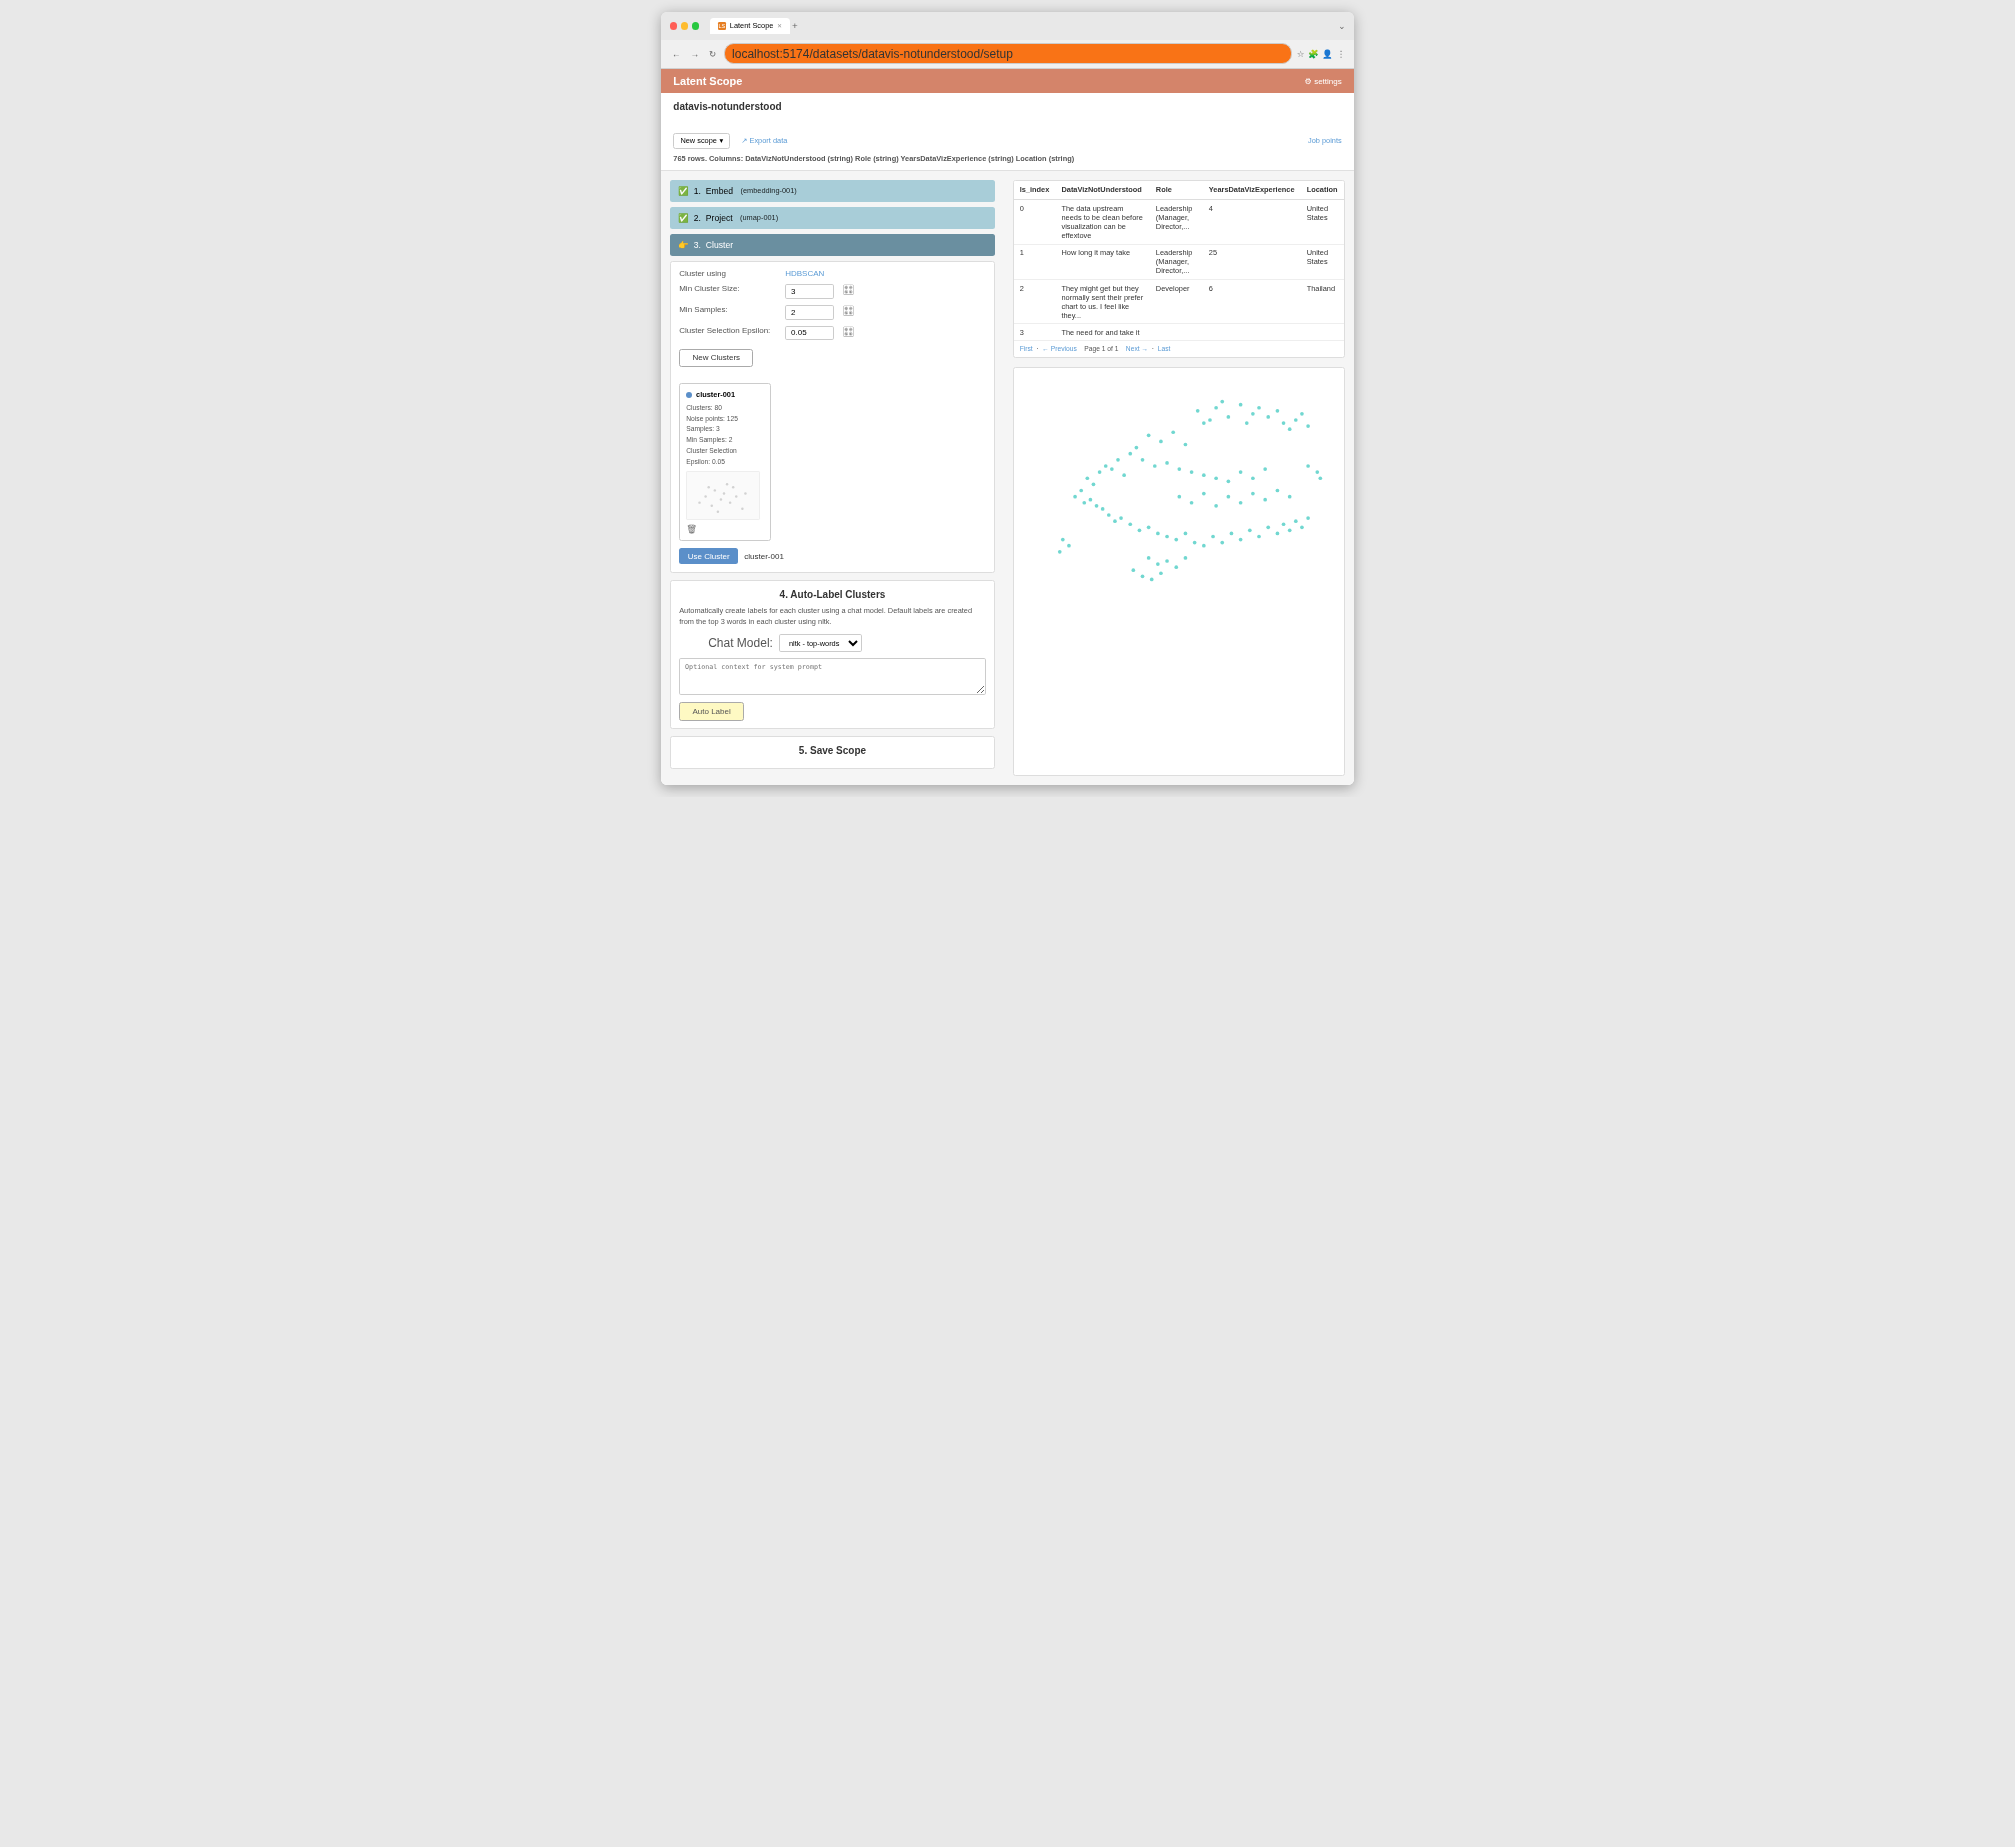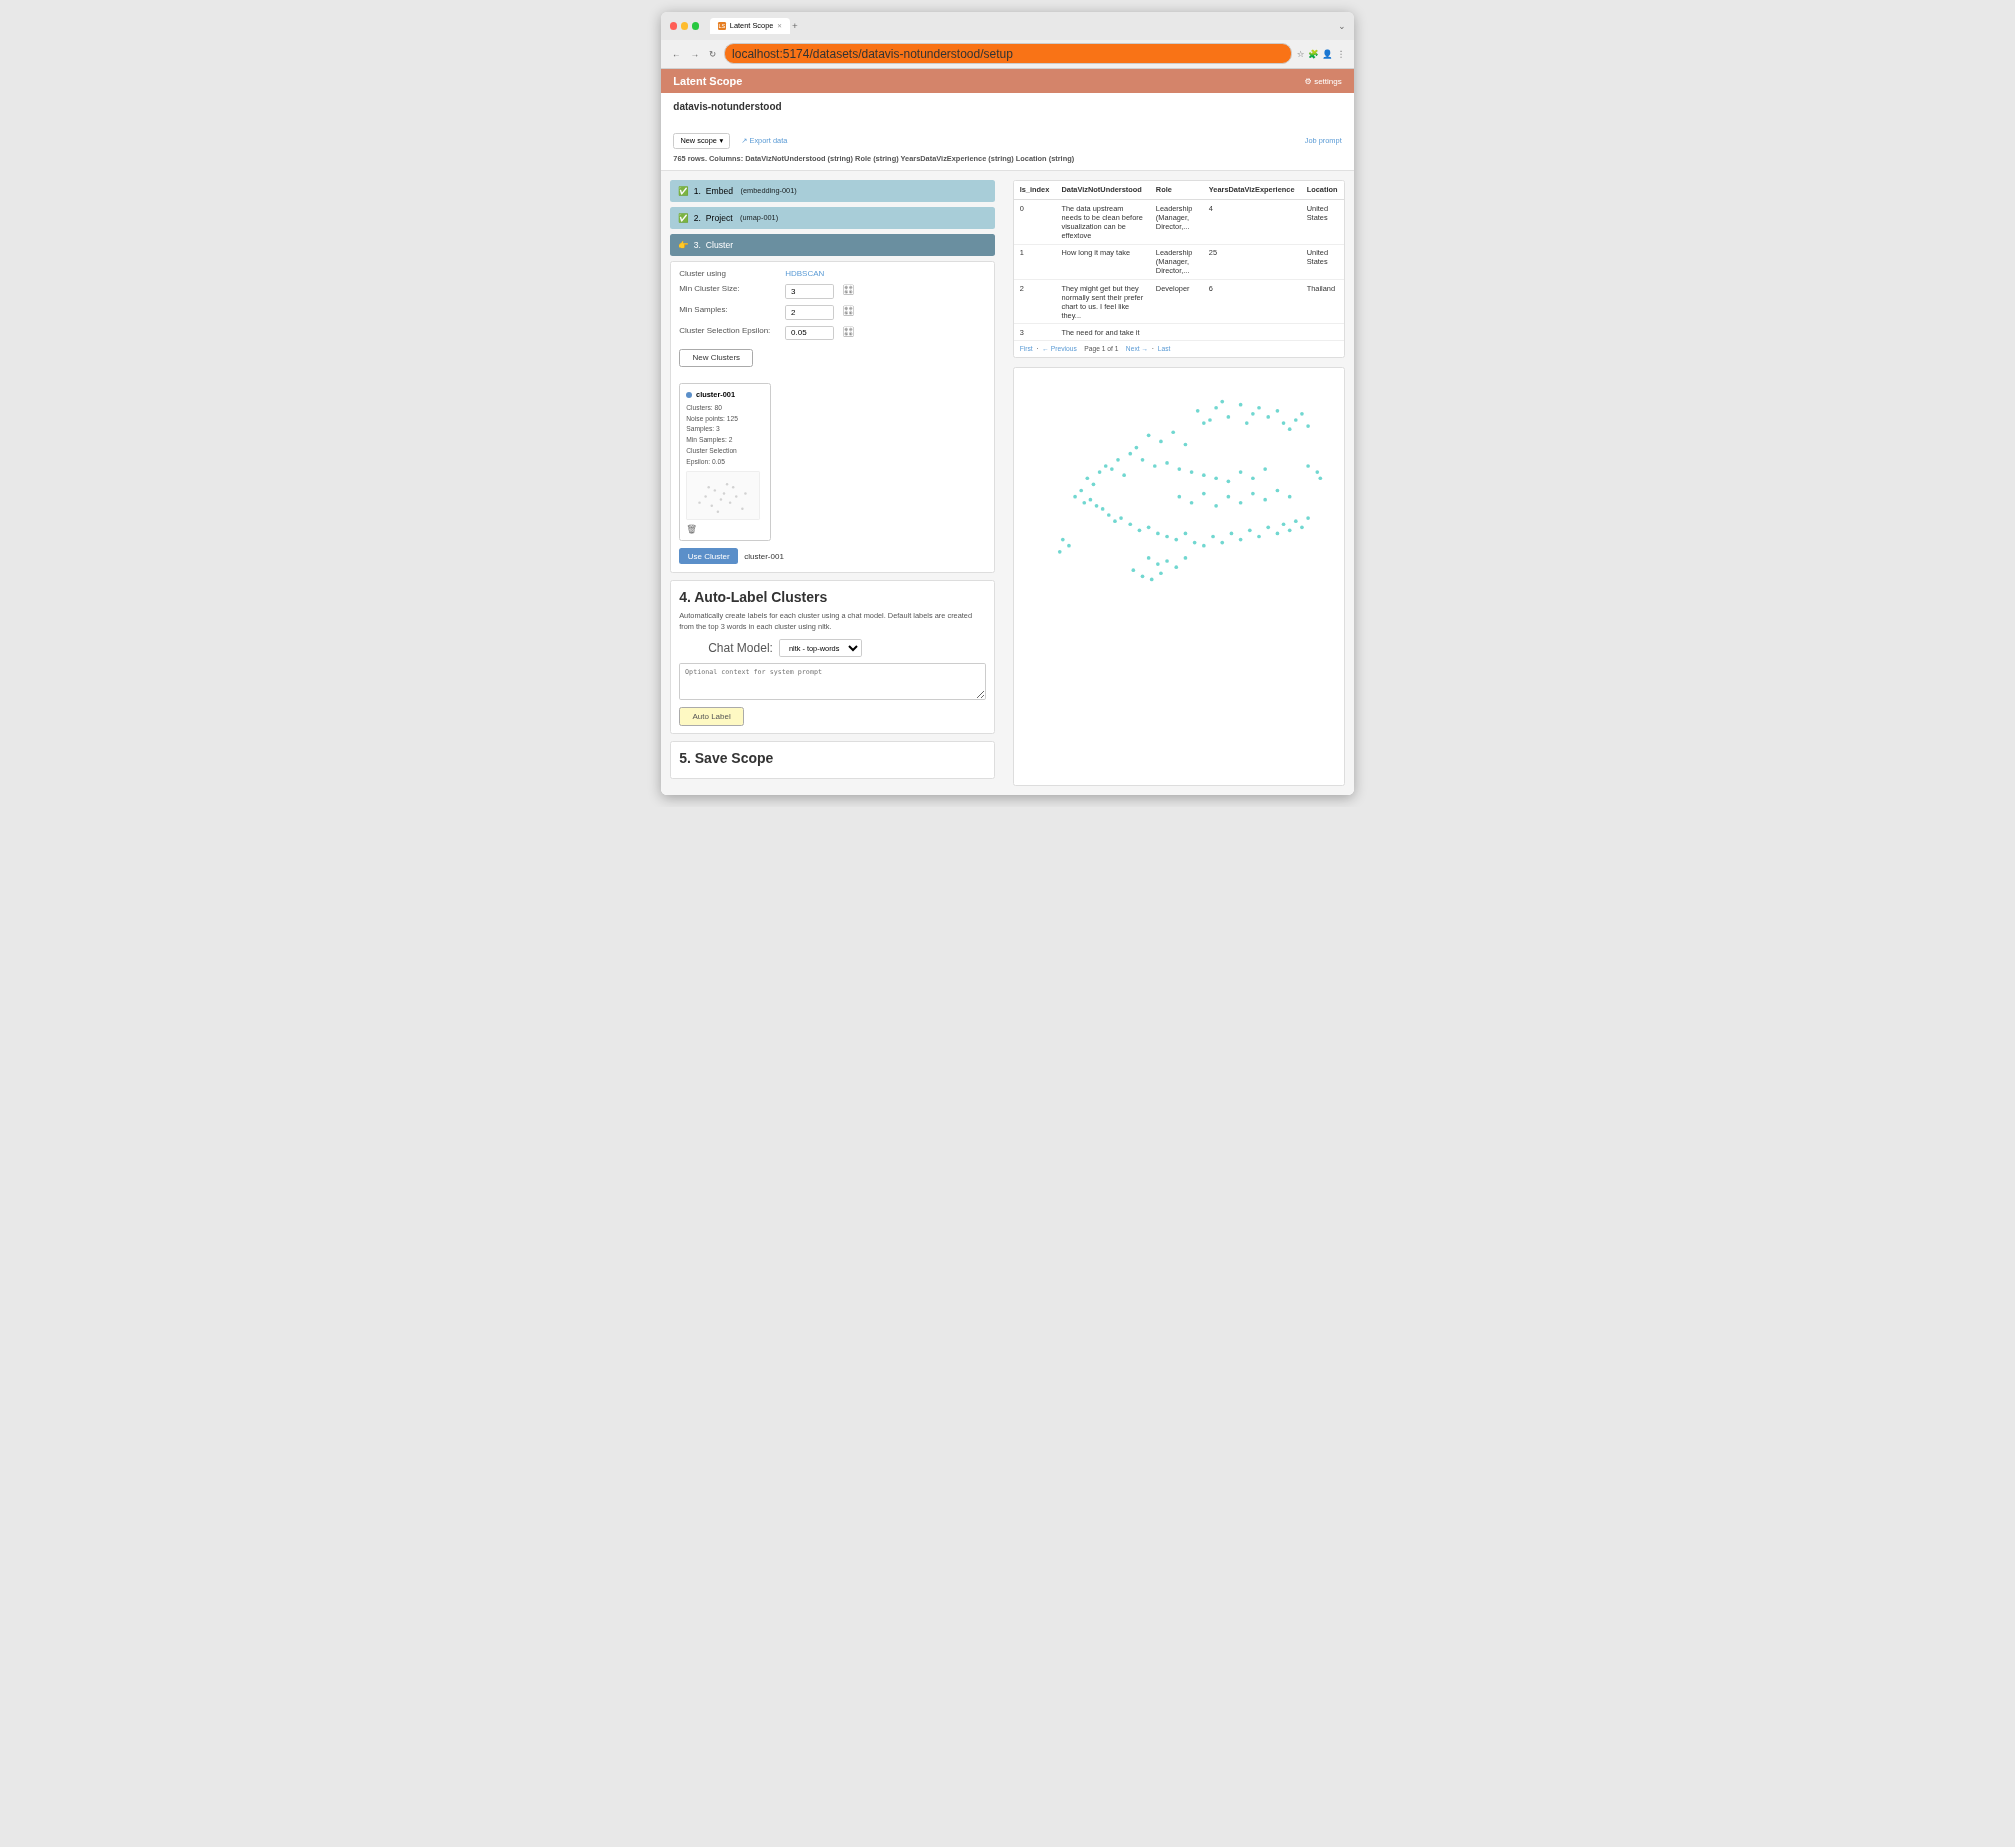--- a/index.html
+++ b/index.html
@@ -65,21 +65,21 @@
     .cluster-dot { width: 6.1px; height: 6.1px; border-radius: 50%; background: #5b8fc9; }
     .cluster-card-name { font-size: 7.4px; font-weight: 600; }
     .cluster-card-info { font-size: 6.7px; color: #555; line-height: 1.6; }
     .cluster-thumbnail { width: 74px; height: 49px; background: #f9f9f9; border: 0.6px solid #eee; margin: 3.7px 0; border-radius: 1.2px; overflow: hidden; }
     .cluster-delete-btn { background: none; border: none; cursor: pointer; color: #666; font-size: 8.6px; }
 
     
     .use-cluster-section { display: flex; align-items: center; gap: 6.1px; margin-top: 7.4px; }
     .use-cluster-btn { background: #5b8fc9; color: white; border: none; border-radius: 2.5px; padding: 3.7px 8.6px; font-size: 8px; cursor: pointer; }
     .use-cluster-name { font-size: 8px; color: #333; }
-    .section-title { font-size: 14px; font-weight: 600; color: #333; margin-bottom: 4.9px; }
+    .section-title { font-size: 10px; font-weight: 600; color: #333; margin-bottom: 4.9px; text-align: center; }
     .section-desc { font-size: 7.4px; color: #555; line-height: 1.5; margin-bottom: 7.4px; }
     .chat-model-row { display: flex; align-items: center; gap: 6.1px; margin-bottom: 6.1px; }
     .chat-model-label { font-size: 12px; color: #555; margin-left: 29px; }
     .chat-model-select { border: 0.6px solid #ccc; border-radius: 1.8px; padding: 2.5px 4.9px; font-size: 7.4px; background: white; }
     .context-textarea { width: 100%; border: 0.6px solid #ccc; border-radius: 1.8px; padding: 3.7px 4.9px; font-size: 6.7px; font-family: monospace; color: #999; height: 37px; resize: vertical; }
     .auto-label-btn { background: #fef9c3; border: 0.6px solid #aaa; border-radius: 2.5px; padding: 3.7px 12.3px; font-size: 8px; cursor: pointer; color: #555; margin-top: 4.9px; }
 
     
     .data-table-container { background: white; border: 0.6px solid #ddd; border-radius: 2.5px; overflow: hidden; }
     .data-table { width: 100%; border-collapse: collapse; font-size: 7.4px; }
@@ -142,21 +142,21 @@
     <div class="dataset-section">
       <div class="dataset-name">datavis-notunderstood</div>
       <div class="dataset-controls">
         <div style="display:flex;align-items:center;gap:4.9px;">
           <button class="new-scope-btn">
             <span>New scope</span>
             <span>▾</span>
           </button>
           <a class="export-link">↗ Export data</a>
         </div>
-        <a class="job-history-link">Job prompt</a>
+        <a class="job-history-link">Job points</a>
       </div>
       <div class="dataset-meta">
         <span>765 rows. Columns:</span>
         <span style="font-weight:600;">DataVizNotUnderstood (string)  Role (string)  YearsDataVizExperience (string)  Location (string)</span>
       </div>
     </div>
 
     <div class="main-layout">
 
       <div class="left-panel">

